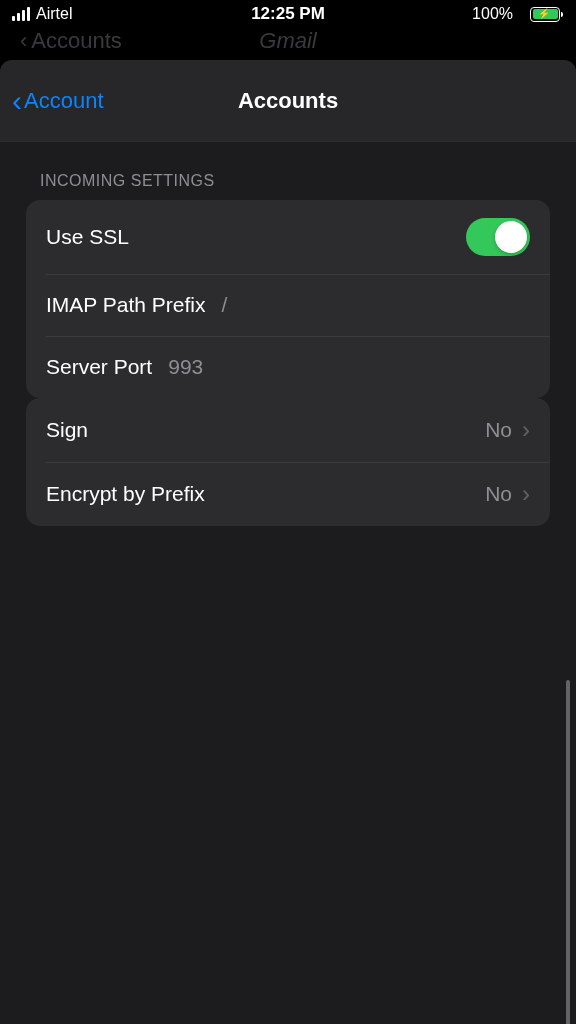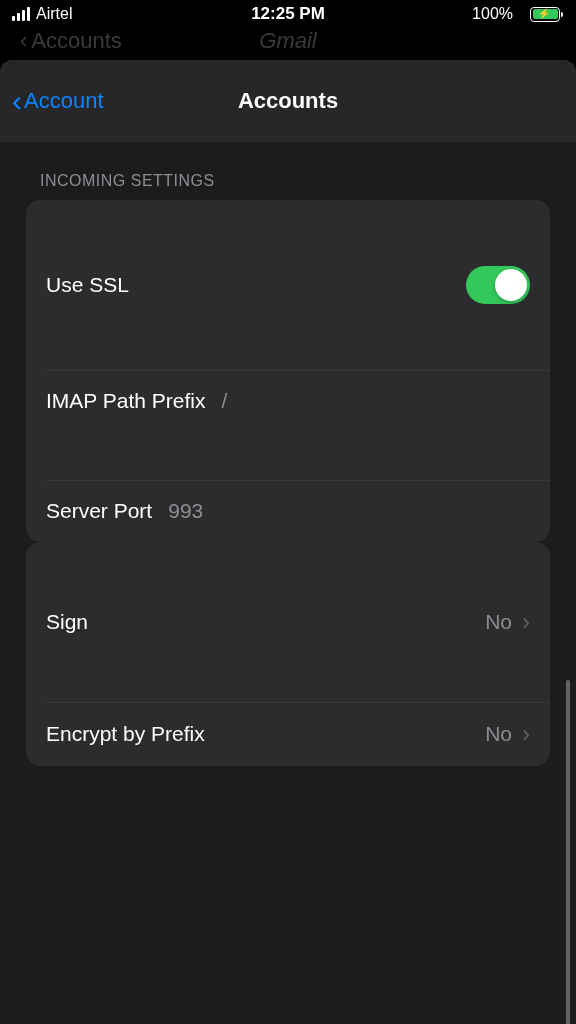--- a/index.html
+++ b/index.html
@@ -204,21 +204,20 @@
     }
 
     .row {
       display: flex;
       align-items: center;
       padding: 18px 20px;
       min-height: 62px;
       color: #fff;
       font-size: 21px;
       position: relative;
-      margin-top: 48px;
     }
 
     .row + .row::before {
       content: "";
       position: absolute;
       top: 0;
       left: 20px;
       right: 0;
       height: 0.5px;
       background: #3a3a3c;

